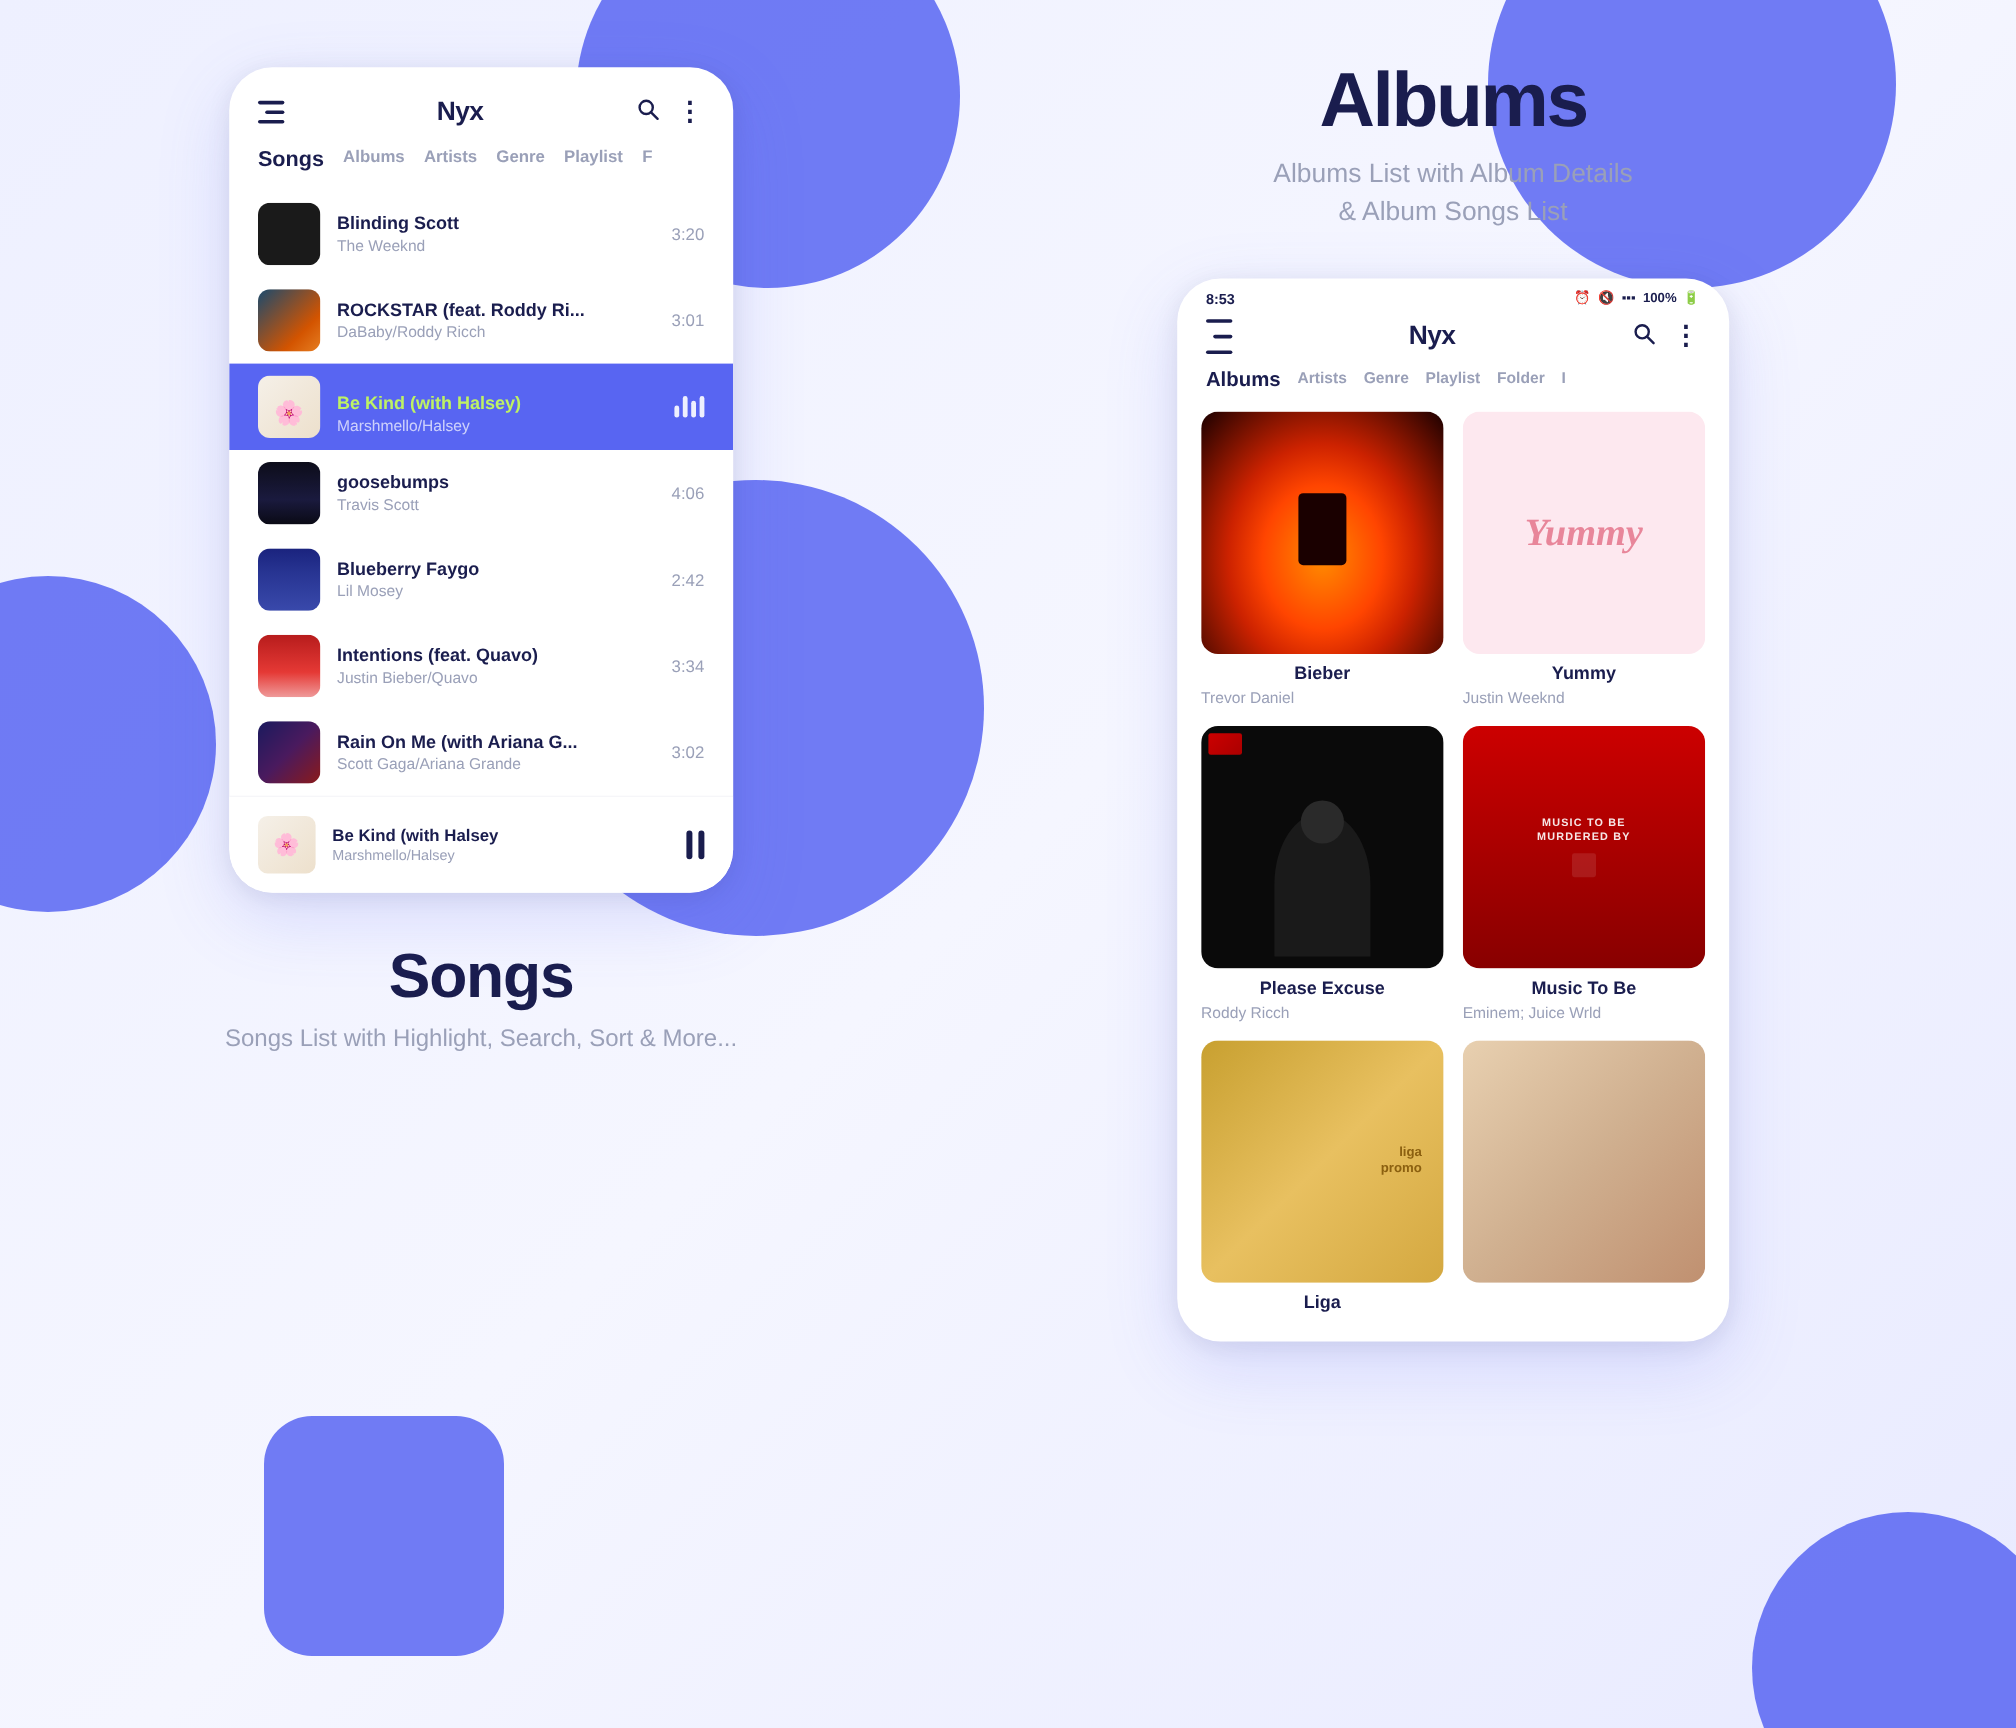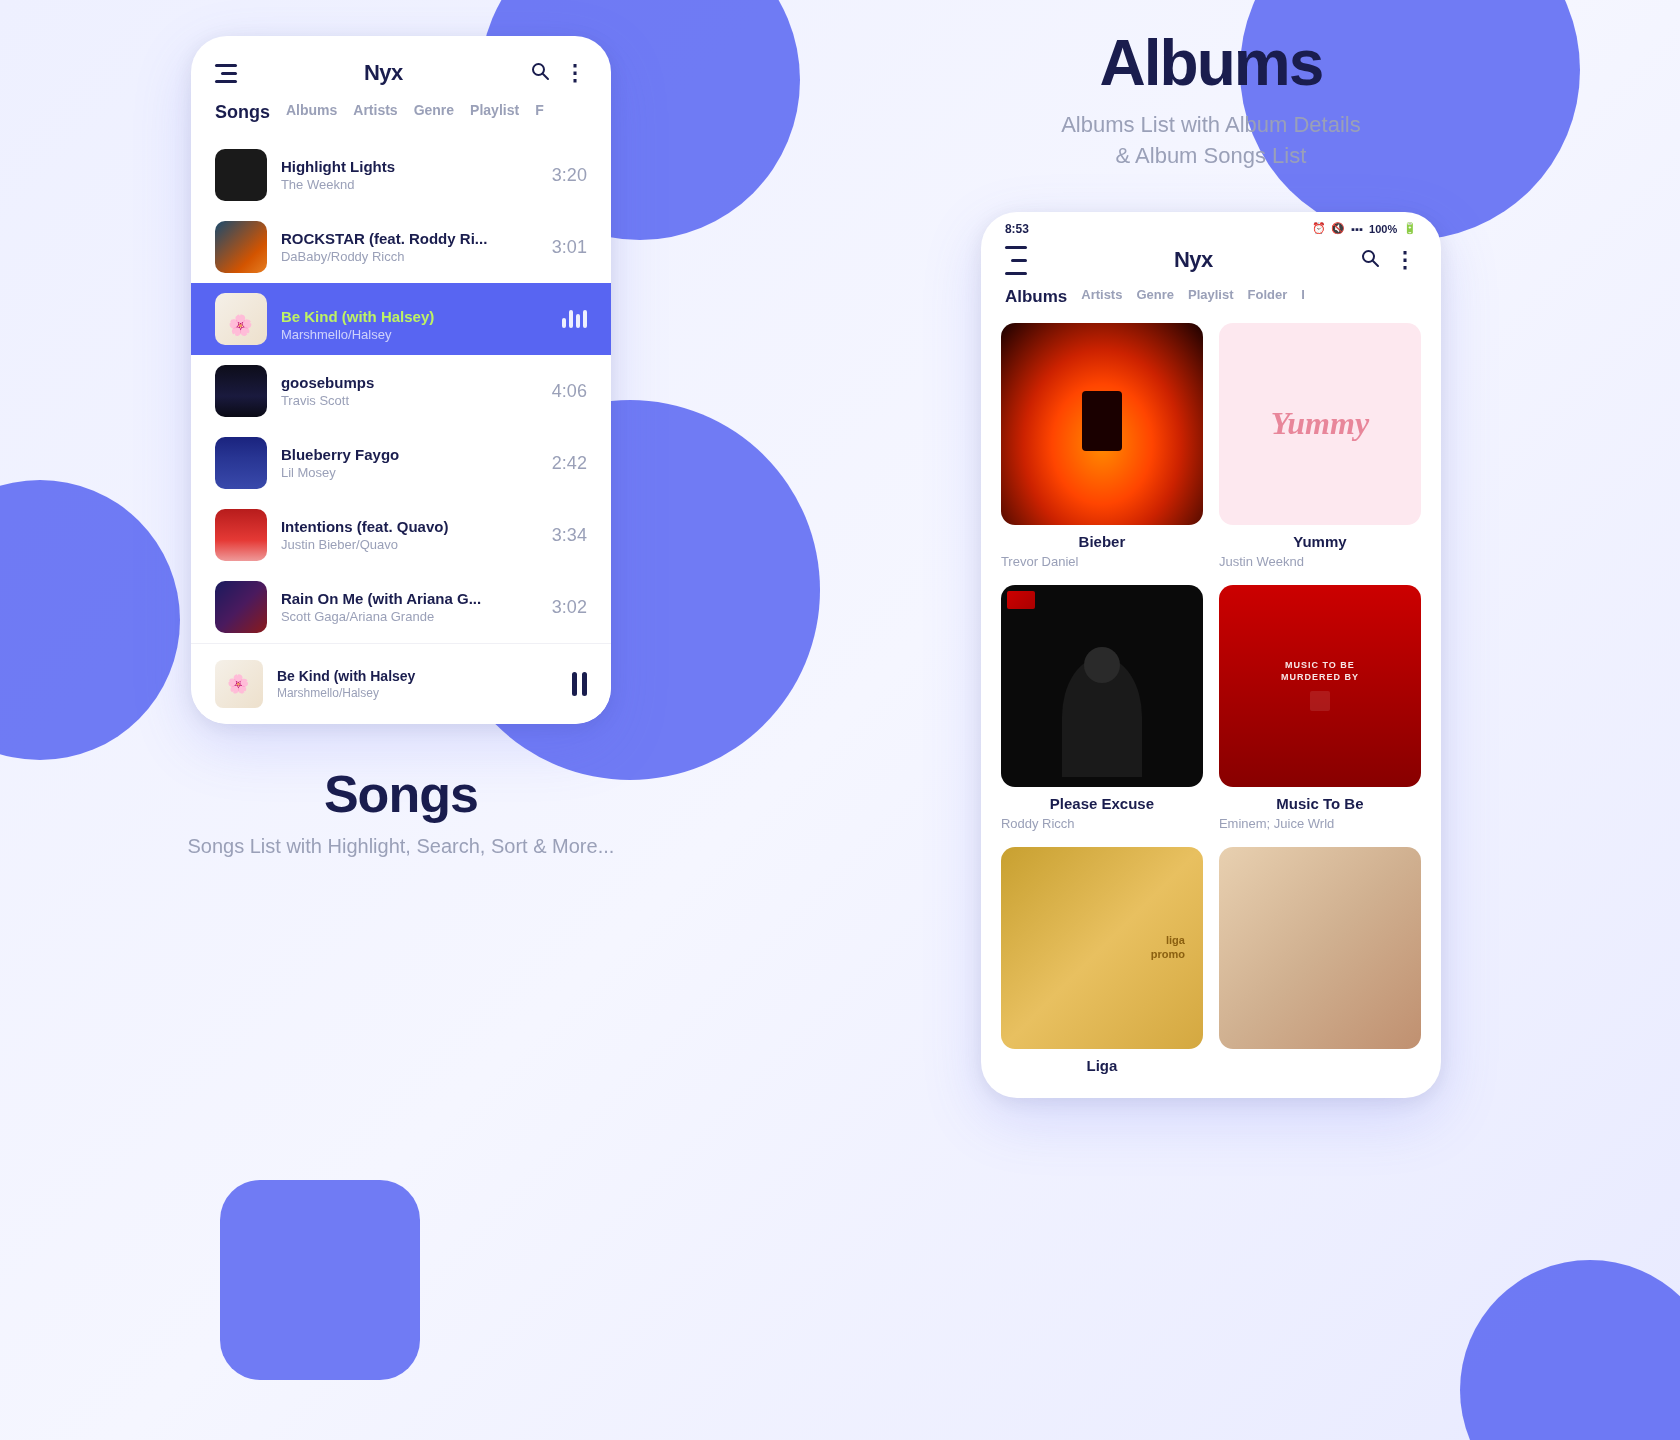--- a/index.html
+++ b/index.html
@@ -46,21 +46,21 @@
     }
 
     
     .main-layout {
       position: relative;
       z-index: 10;
       display: flex;
       width: 100%;
       height: 100%;
       align-items: flex-start;
-      padding: 16px 60px;
+      padding: 36px 60px;
       gap: 60px;
     }
 
     
     .left-panel {
       display: flex;
       flex-direction: column;
       align-items: center;
       gap: 40px;
       flex: 1;
@@ -180,21 +180,21 @@
     }
     .song-artist {
       font-size: 13px;
       color: #9aa0b8;
       margin-top: 2px;
     }
     .song-item.active .song-name { color: #bef264; margin-top: 12px; }
     .song-item.active .song-artist { color: rgba(255,255,255,0.7); }
 
     .song-duration {
-      font-size: 18px;
+      font-size: 14px;
       color: #9aa0b8;
       font-weight: 500;
     }
 
     .playing-indicator {
       display: flex;
       gap: 3px;
       align-items: flex-end;
       height: 18px;
     }
@@ -599,21 +599,21 @@
         <span class="nav-tab">F</span>
       </div>
 
       <div class="song-list">
 
         <div class="song-item">
           <div class="song-art">
             <div class="art-bl-inner" style="width:100%;height:100%;"></div>
           </div>
           <div class="song-info">
-            <div class="song-name">Highlight Lights</div>
+            <div class="song-name">Blinding Scott</div>
             <div class="song-artist">The Weeknd</div>
           </div>
           <span class="song-duration">3:20</span>
         </div>
 
         <div class="song-item">
           <div class="song-art">
             <div class="art-rs-inner" style="width:100%;height:100%;"></div>
           </div>
           <div class="song-info">

